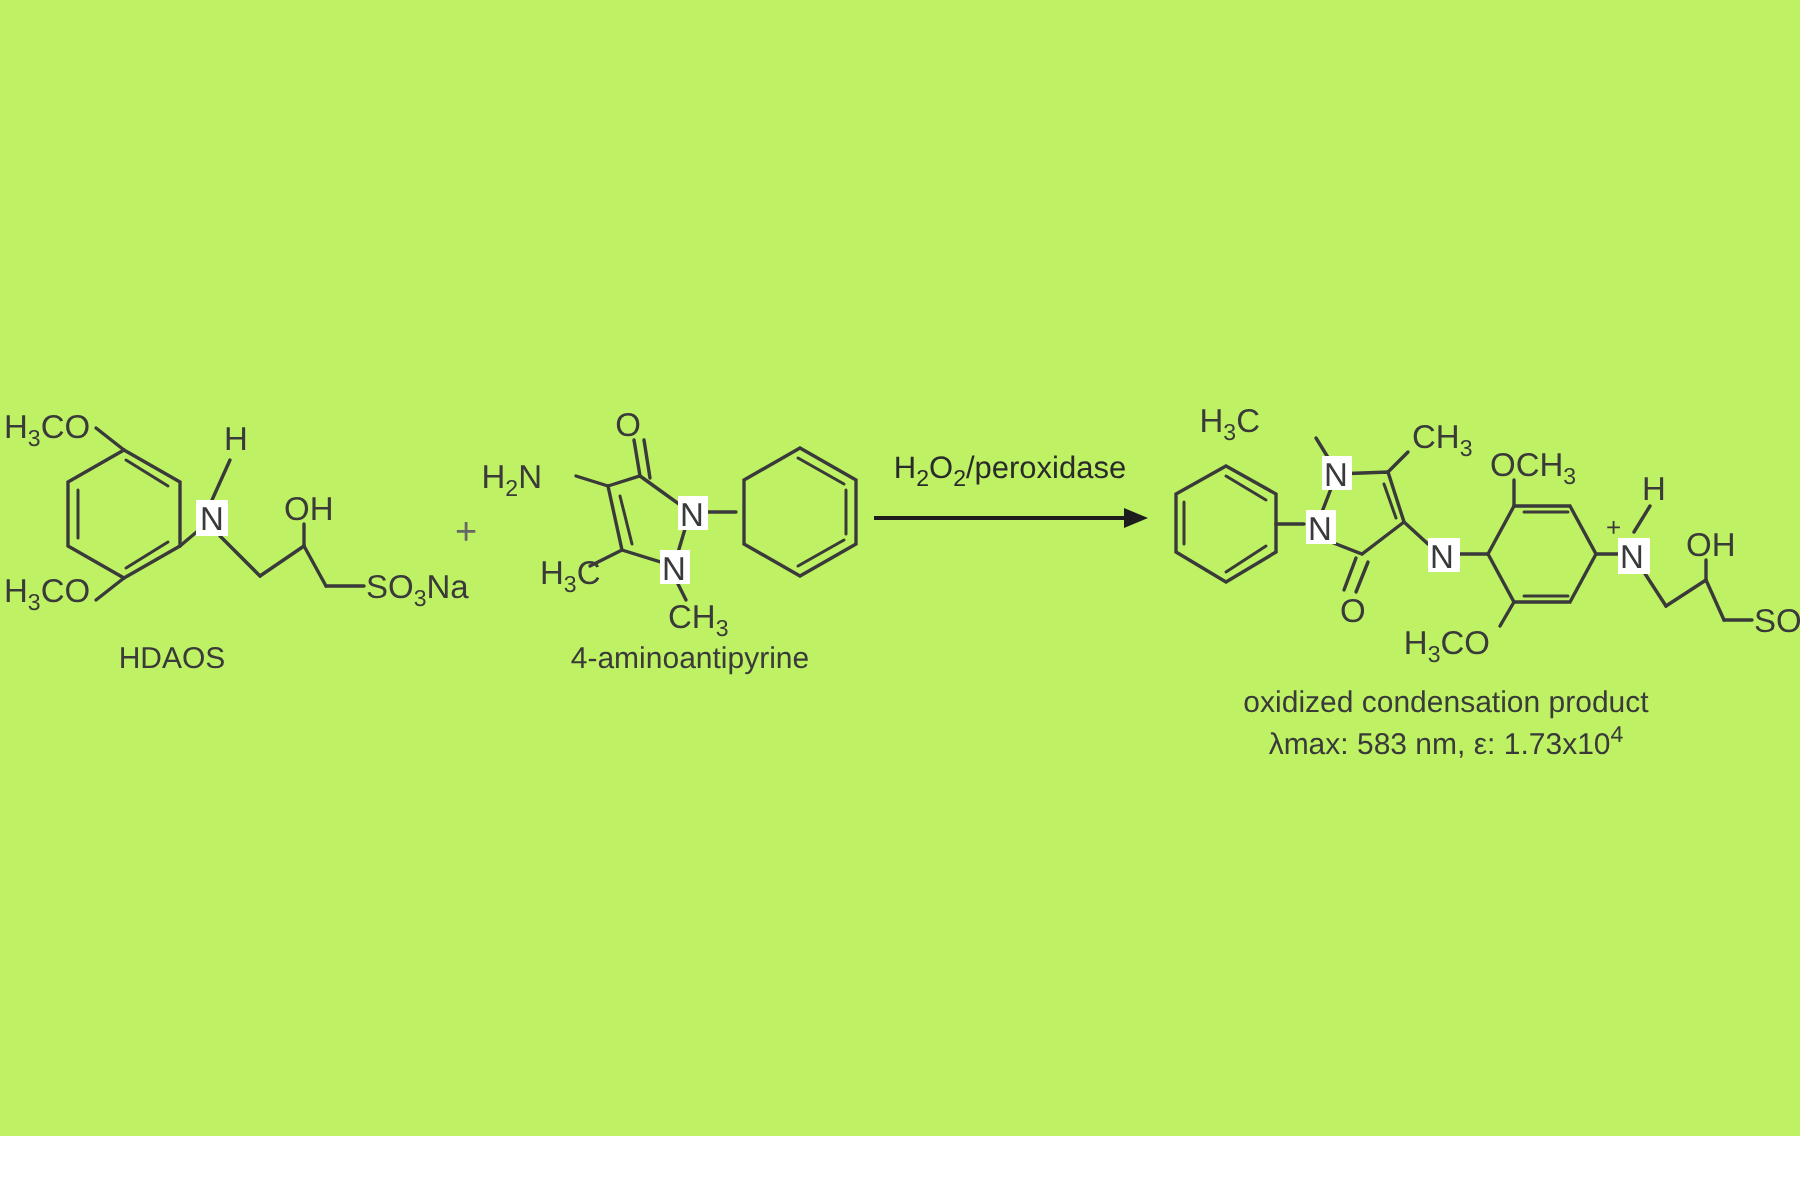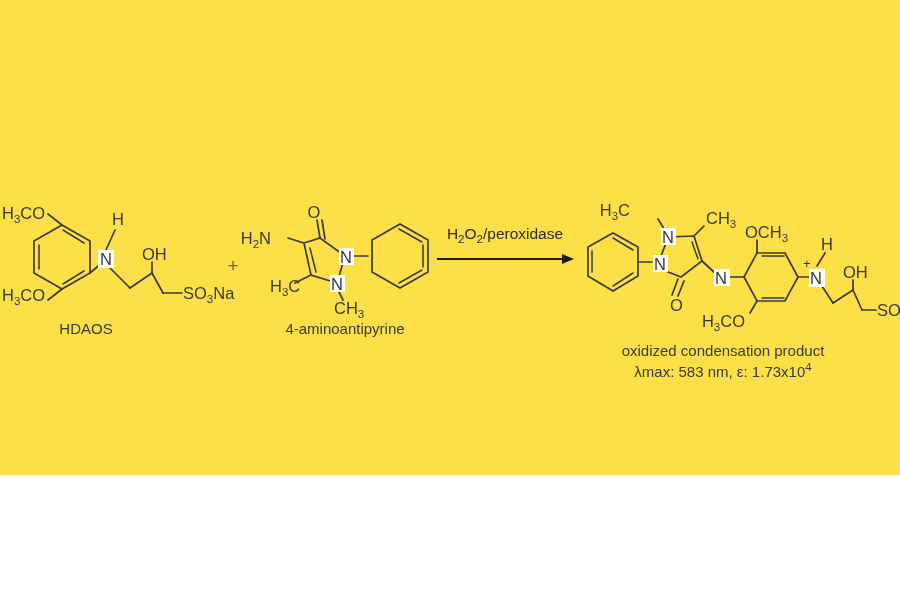--- a/index.html
+++ b/index.html
@@ -11,22 +11,22 @@
   body {
     width: 900px;
     height: 594px;
     font-family: "Liberation Sans", sans-serif;
     color: #3a3a3a;
     overflow: hidden;
   }
   #scheme-root {
     position: relative;
     width: 900px;
-    height: 475px;
-    background: #fde047;
+    height: 568px;
+    background: #bef264;
   }
   svg.scheme {
     display: block;
     width: 900px;
     height: 594px;
   }
   .bond {
     stroke: #3a3a3a;
     stroke-width: 1.7;
     fill: none;

